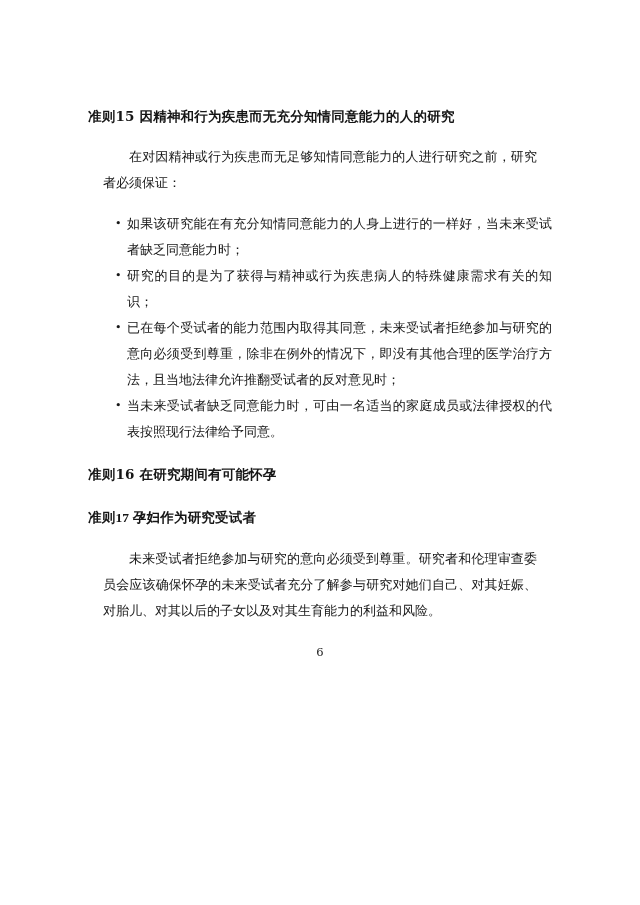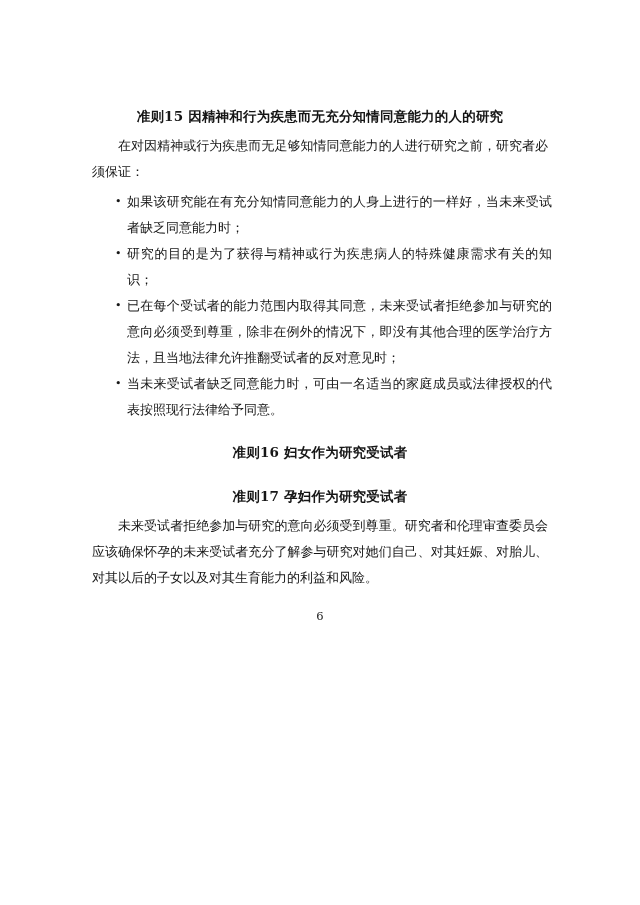--- a/index.html
+++ b/index.html
@@ -19,29 +19,29 @@
     width: 640px;
     height: 905px;
     padding: 103px 88px 0 88px;
     font-size: 13px;
     line-height: 26px;
     background: #ffffff;
   }
   .sec-title {
     font-size: 13.5px;
     font-weight: bold;
-    text-align: center;
+    text-align: left;
     margin: 0;
     line-height: 26px;
     letter-spacing: 0.2px;
   }
   .sec-gap-16 { margin-top: 16px; }
-  .sec-gap-17 { margin-top: 18px; }
+  .sec-gap-17 { margin-top: 18px; font-family: Liberation Serif, serif; }
   p {
-    margin: 4px;
+    margin: 15px;
     text-align: justify;
   }
   p.indent { text-indent: 2em; }
   p.indent-small { text-indent: 0.6em; }
   ul.bullets {
     list-style: none;
     margin: 0;
     padding: 0;
   }
   ul.bullets li {
@@ -85,21 +85,21 @@
         <span>已在每个受试者的能力范围内取得其同意，未来受试者拒绝参加与研究的意向必须受到尊重，除非在例外的情况下，即没有其他合理的医学治疗方法，且当地法律允许推翻受试者的反对意见时；</span>
       </li>
       <li>
         <span class="marker">•</span>
         <span>当未来受试者缺乏同意能力时，可由一名适当的家庭成员或法律授权的代表按照现行法律给予同意。</span>
       </li>
     </ul>
   </section>
 
   <section>
-    <h2 class="sec-title sec-gap-16">准则16  妇女作为研究受试者</h2>
+    <h2 class="sec-title sec-gap-16">准则16  在研究期间有可能怀孕</h2>
   </section>
 
   <section>
     <h2 class="sec-title sec-gap-17">准则17  孕妇作为研究受试者</h2>
     <p class="indent">未来受试者拒绝参加与研究的意向必须受到尊重。研究者和伦理审查委员会应该确保怀孕的未来受试者充分了解参与研究对她们自己、对其妊娠、对胎儿、对其以后的子女以及对其生育能力的利益和风险。</p>
   </section>
 
   <footer class="page-number">6</footer>
 
 </div>

